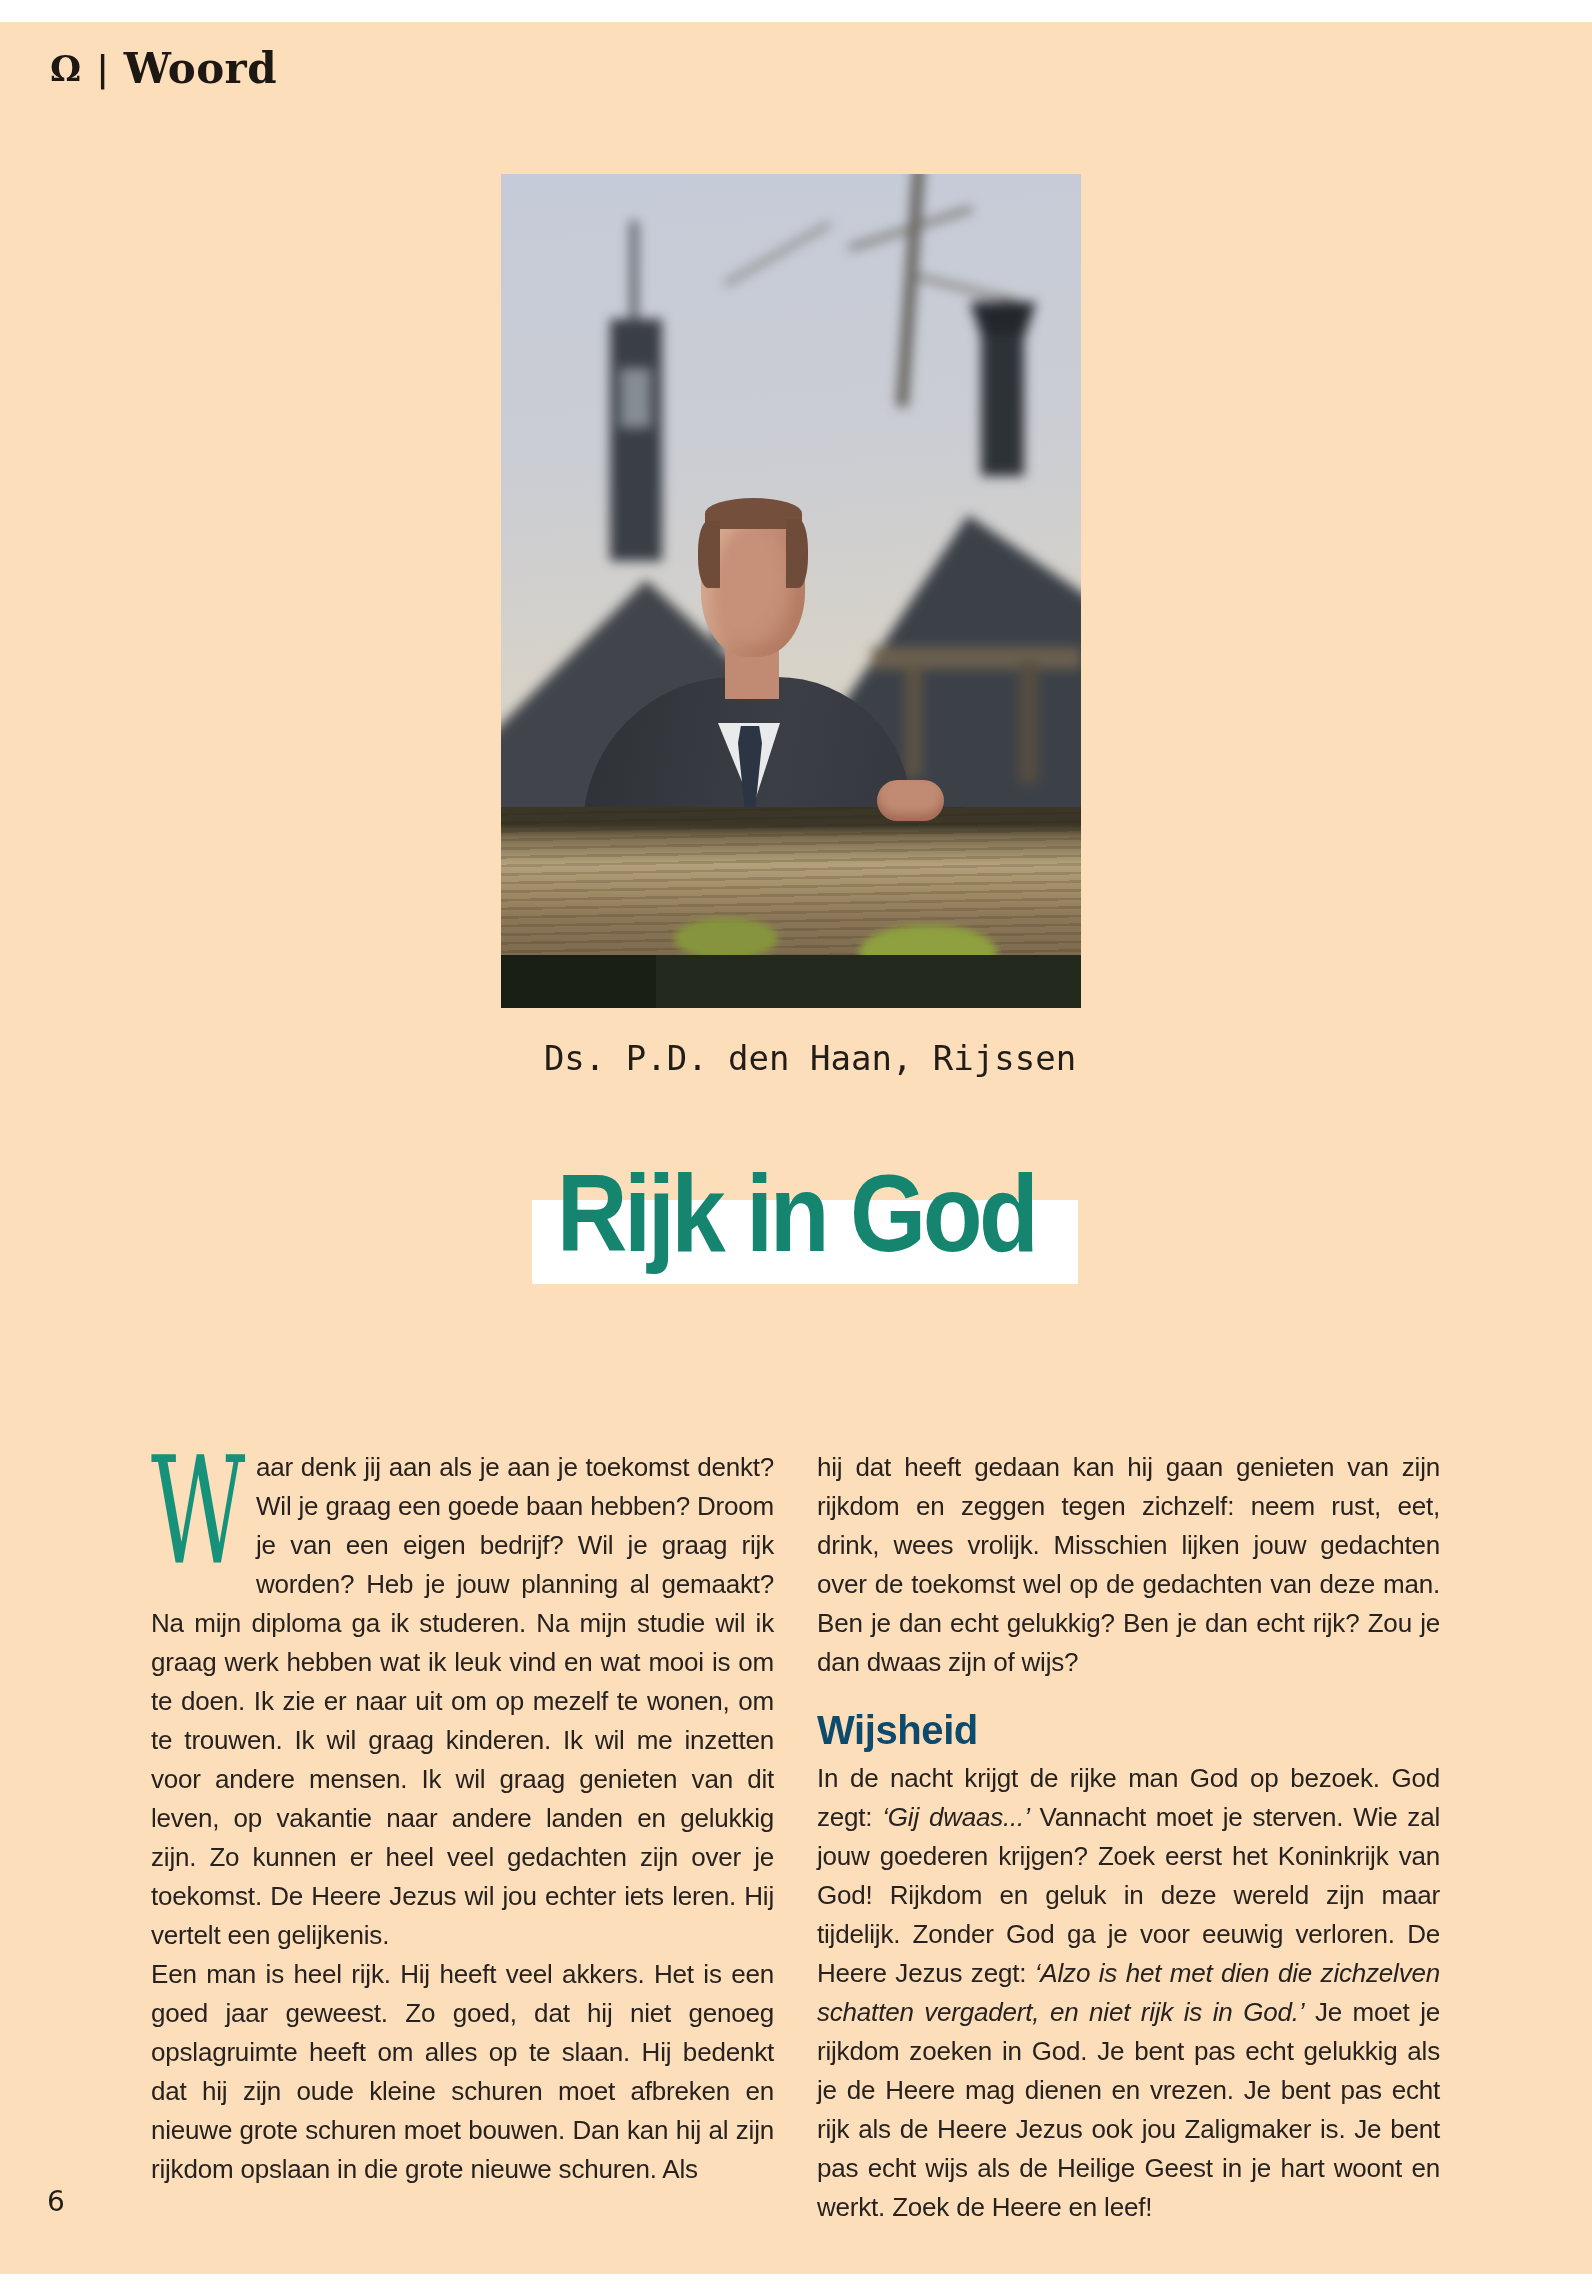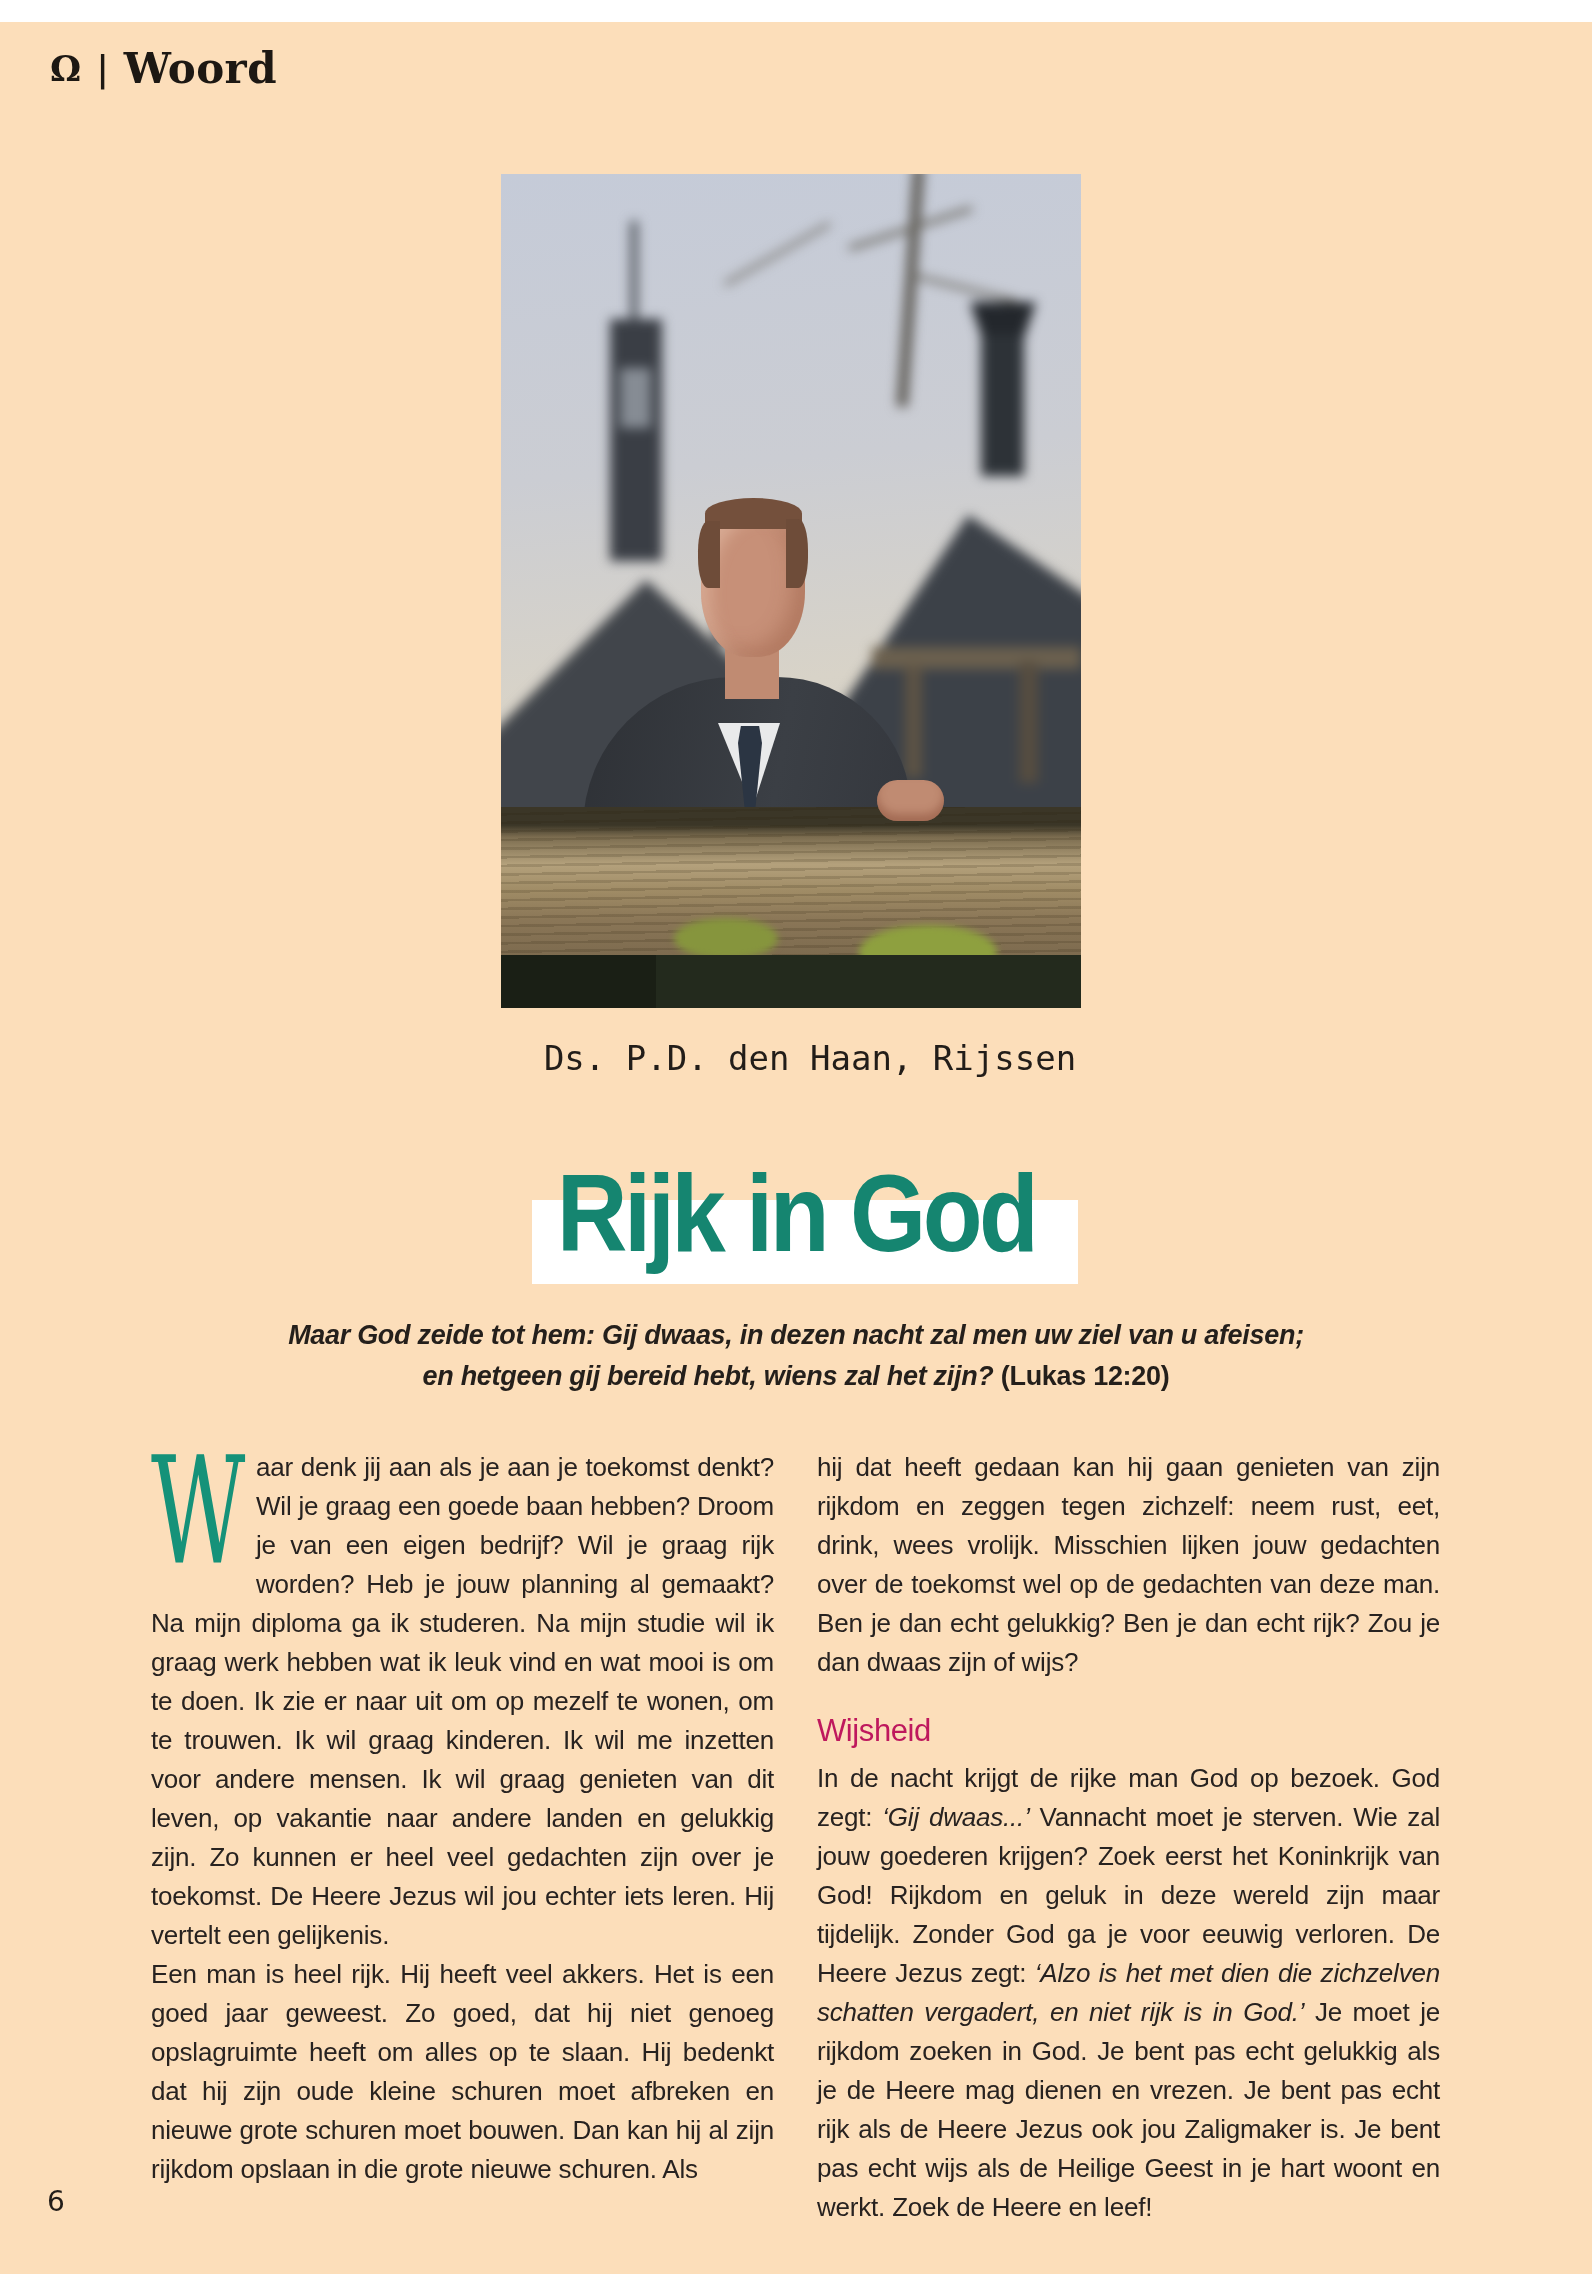--- a/index.html
+++ b/index.html
@@ -84,22 +84,22 @@
   .quote{position:absolute;left:0;top:1315px;width:1592px;text-align:center;
          font-size:27px;line-height:41px;font-weight:bold;font-style:italic;
          color:#241f1b;letter-spacing:-0.3px;}
   .quote .ref{font-style:normal;}
 
   
   .columns{position:absolute;left:151px;top:1448px;width:1290px;display:flex;gap:43px;}
   .col{width:623px;}
   .body-p{margin:0;font-size:26px;line-height:39px;text-align:justify;
           color:#272220;letter-spacing:-0.2px;}
-  .subhead{margin:31px 0 8.6px 0;font-size:31px;line-height:39px;font-weight:normal;
-           color:#be185d;letter-spacing:-0.4px;}
+  .subhead{margin:31px 0 8.6px 0;font-size:40px;line-height:39px;font-weight:bold;
+           color:#0c4a6e;letter-spacing:-0.4px;}
   .col-right .subhead{margin-top:29px;}
   .dropcap{float:left;width:91px;height:117px;margin:5.2px 14px 0 0;overflow:visible;}
   .dropcap span{display:inline-block;font-family:"DejaVu Serif",serif;font-weight:normal;
                 font-size:148px;line-height:117px;color:#159279;
                 transform:scale(0.62,1);transform-origin:0 0;white-space:nowrap;}
 
   
   .page-num{position:absolute;left:47px;top:2185px;font-family:"DejaVu Sans",sans-serif;
             font-size:28px;color:#221d19;}
 </style>
@@ -158,25 +158,20 @@
       <div class="rail-under-dark"></div>
       <div class="hand"></div>
     </div>
   </div>
 
   <div class="caption">Ds. P.D. den Haan, Rijssen</div>
 
   <div class="title-box"></div>
   <h1 class="title">Rijk in God</h1>
 
-  <div class="quote">
-    <span>Maar God zeide tot hem: Gij dwaas, in dezen nacht zal men uw ziel van u afeisen;</span><br>
-    <span>en hetgeen gij bereid hebt, wiens zal het zijn?</span>
-    <span class="ref">(Lukas 12:20)</span>
-  </div>
 
   <div class="columns">
     <div class="col col-left">
       <p class="body-p">
         <span class="dropcap"><span>W</span></span><span>aar denk jij aan als je aan je toekomst denkt? Wil je graag een goede baan hebben? Droom je van een eigen bedrijf? Wil je graag rijk worden? Heb je jouw planning al gemaakt? Na mijn diploma ga ik studeren. Na mijn studie wil ik graag werk hebben wat ik leuk vind en wat mooi is om te doen. Ik zie er naar uit om op mezelf te wonen, om te trouwen. Ik wil graag kinderen. Ik wil me inzetten voor andere mensen. Ik wil graag genieten van dit leven, op vakantie naar andere landen en gelukkig zijn. Zo kunnen er heel veel gedachten zijn over je toekomst. De Heere Jezus wil jou echter iets leren. Hij vertelt een gelijkenis.</span>
       </p>
       <p class="body-p">Een man is heel rijk. Hij heeft veel akkers. Het is een goed jaar geweest. Zo goed, dat hij niet genoeg opslagruimte heeft om alles op te slaan. Hij bedenkt dat hij zijn oude kleine schuren moet afbreken en nieuwe grote schuren moet bouwen. Dan kan hij al zijn rijkdom opslaan in die grote nieuwe schuren. Als</p>
     </div>
     <div class="col col-right">
       <p class="body-p">hij dat heeft gedaan kan hij gaan genieten van zijn rijkdom en zeggen tegen zichzelf: neem rust, eet, drink, wees vrolijk. Misschien lijken jouw gedachten over de toekomst wel op de gedachten van deze man. Ben je dan echt gelukkig? Ben je dan echt rijk? Zou je dan dwaas zijn of wijs?</p>

